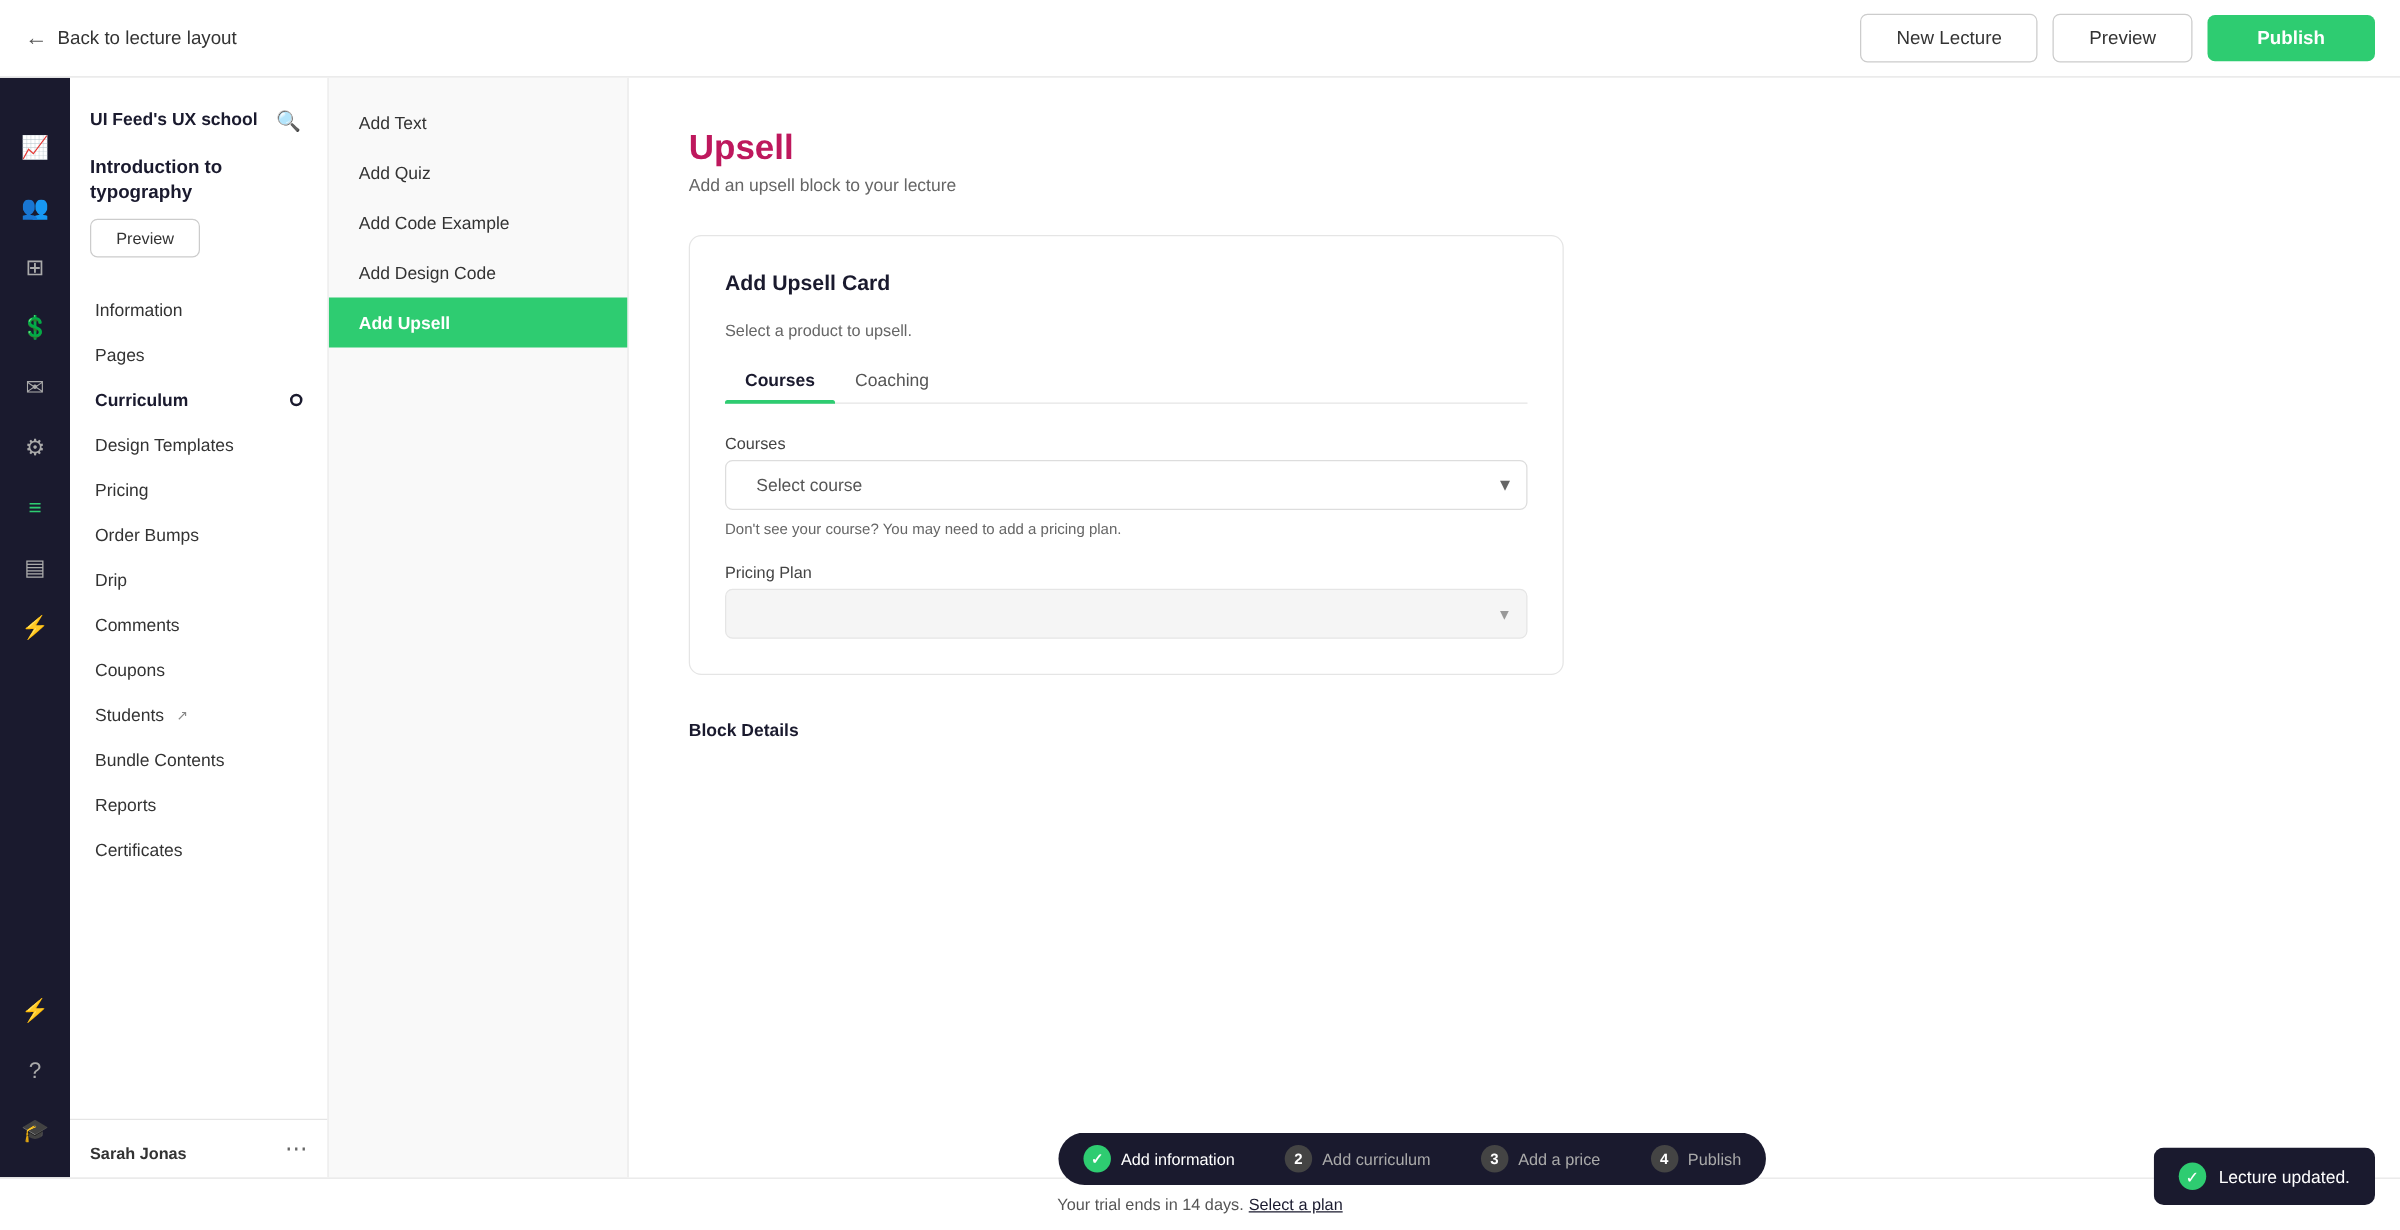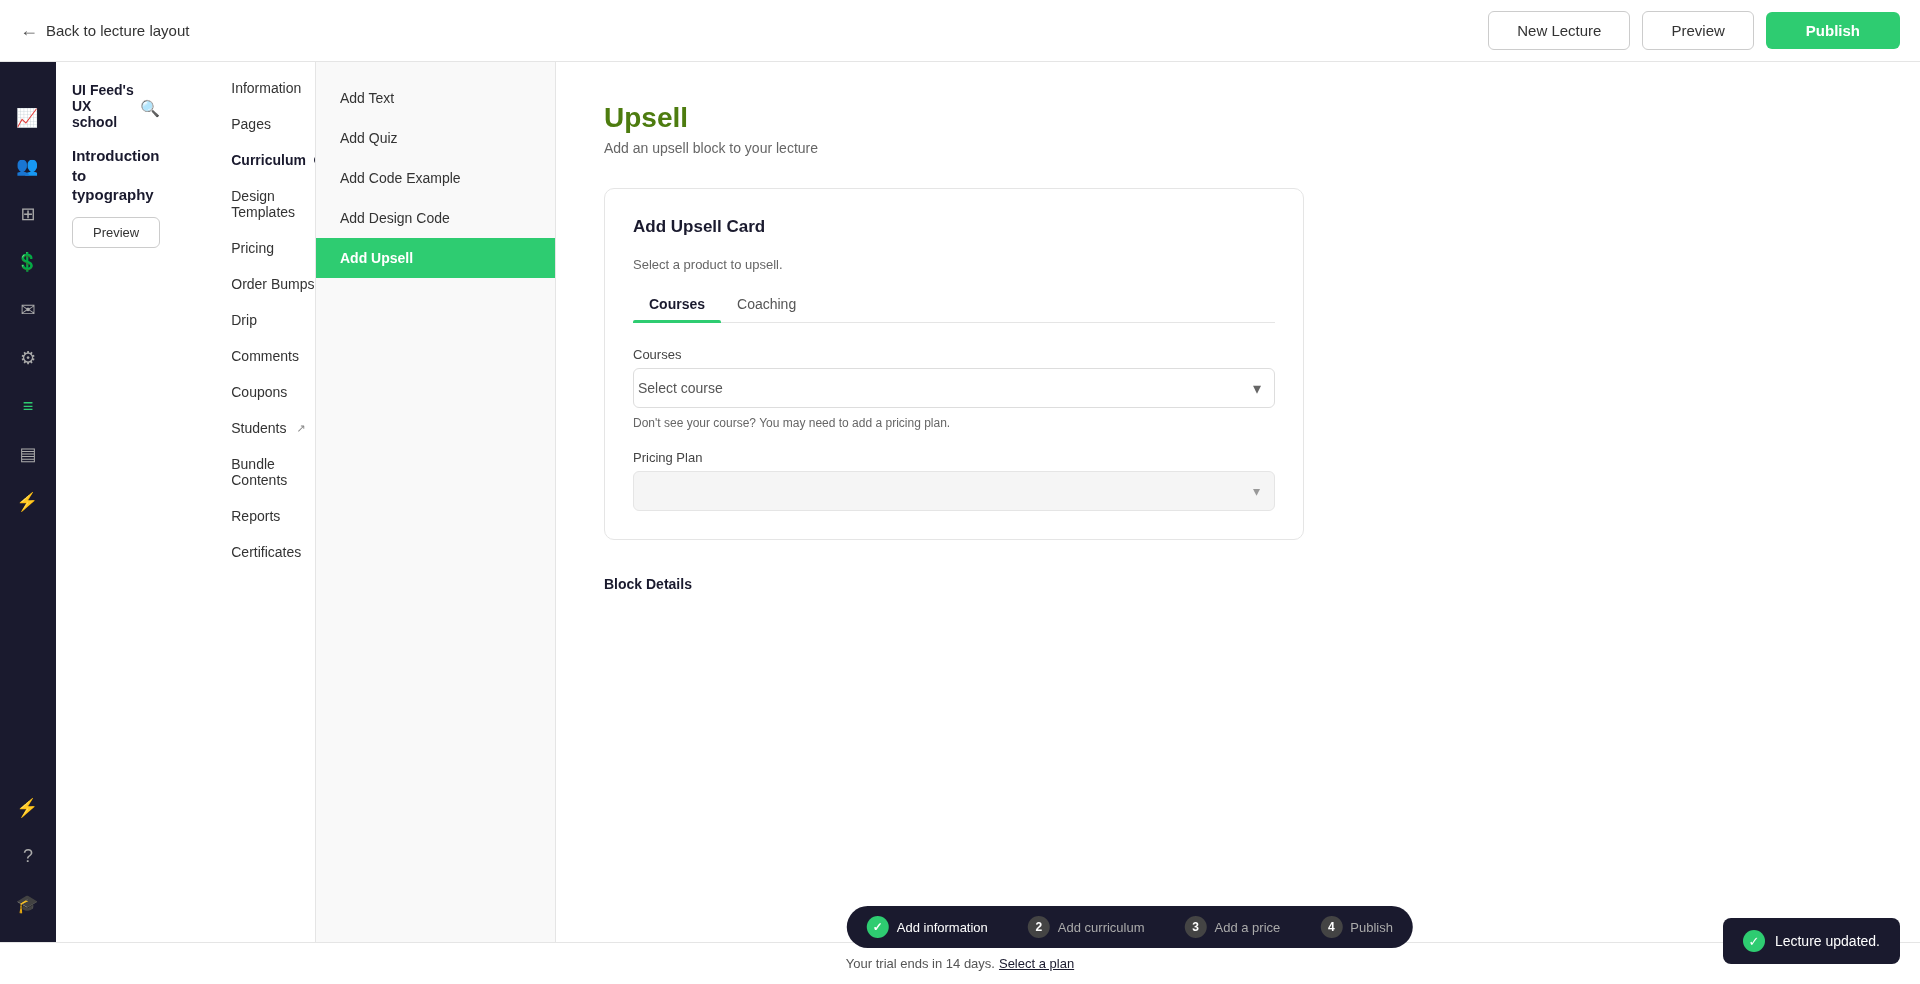--- a/index.html
+++ b/index.html
@@ -98,28 +98,27 @@
       margin-top: auto;
       padding-bottom: 16px;
       display: flex;
       flex-direction: column;
       align-items: center;
       gap: 4px;
     }
 
     
     .nav-sidebar {
-      width: 260px;
+      width: 207px;
       background: #fff;
       border-right: 1px solid #e5e5e5;
       display: flex;
-      flex-direction: row;
+      flex-direction: column;
       flex-shrink: 0;
       overflow-y: auto;
-      gap: 35px;
     }
     .nav-sidebar-header {
       padding: 20px 16px 16px;
     }
     .nav-sidebar-title {
       font-size: 15px;
       font-weight: 700;
       color: #1a1a2e;
       line-height: 1.3;
       margin-bottom: 12px;
@@ -212,21 +211,21 @@
     .main-content {
       flex: 1;
       overflow-y: auto;
       padding: 40px 48px;
       background: #fff;
       position: relative;
     }
     .page-title {
       font-size: 28px;
       font-weight: 700;
-      color: #4d7c0f;
+      color: #be185d;
       margin-bottom: 6px;
     }
     .page-subtitle {
       font-size: 14px;
       color: #666;
       margin-bottom: 32px;
     }
 
     
     .card {
@@ -290,21 +289,21 @@
       color: #444;
       margin-bottom: 6px;
       display: block;
     }
     .select-wrapper {
       position: relative;
       margin-bottom: 8px;
     }
     .select-input {
       width: 100%;
-      padding: 11px 40px 11px 4px;
+      padding: 11px 40px 11px 24px;
       border: 1px solid #ddd;
       border-radius: 6px;
       font-size: 14px;
       color: #555;
       background: #fff;
       appearance: none;
       cursor: pointer;
     }
     .select-chevron {
       position: absolute;

